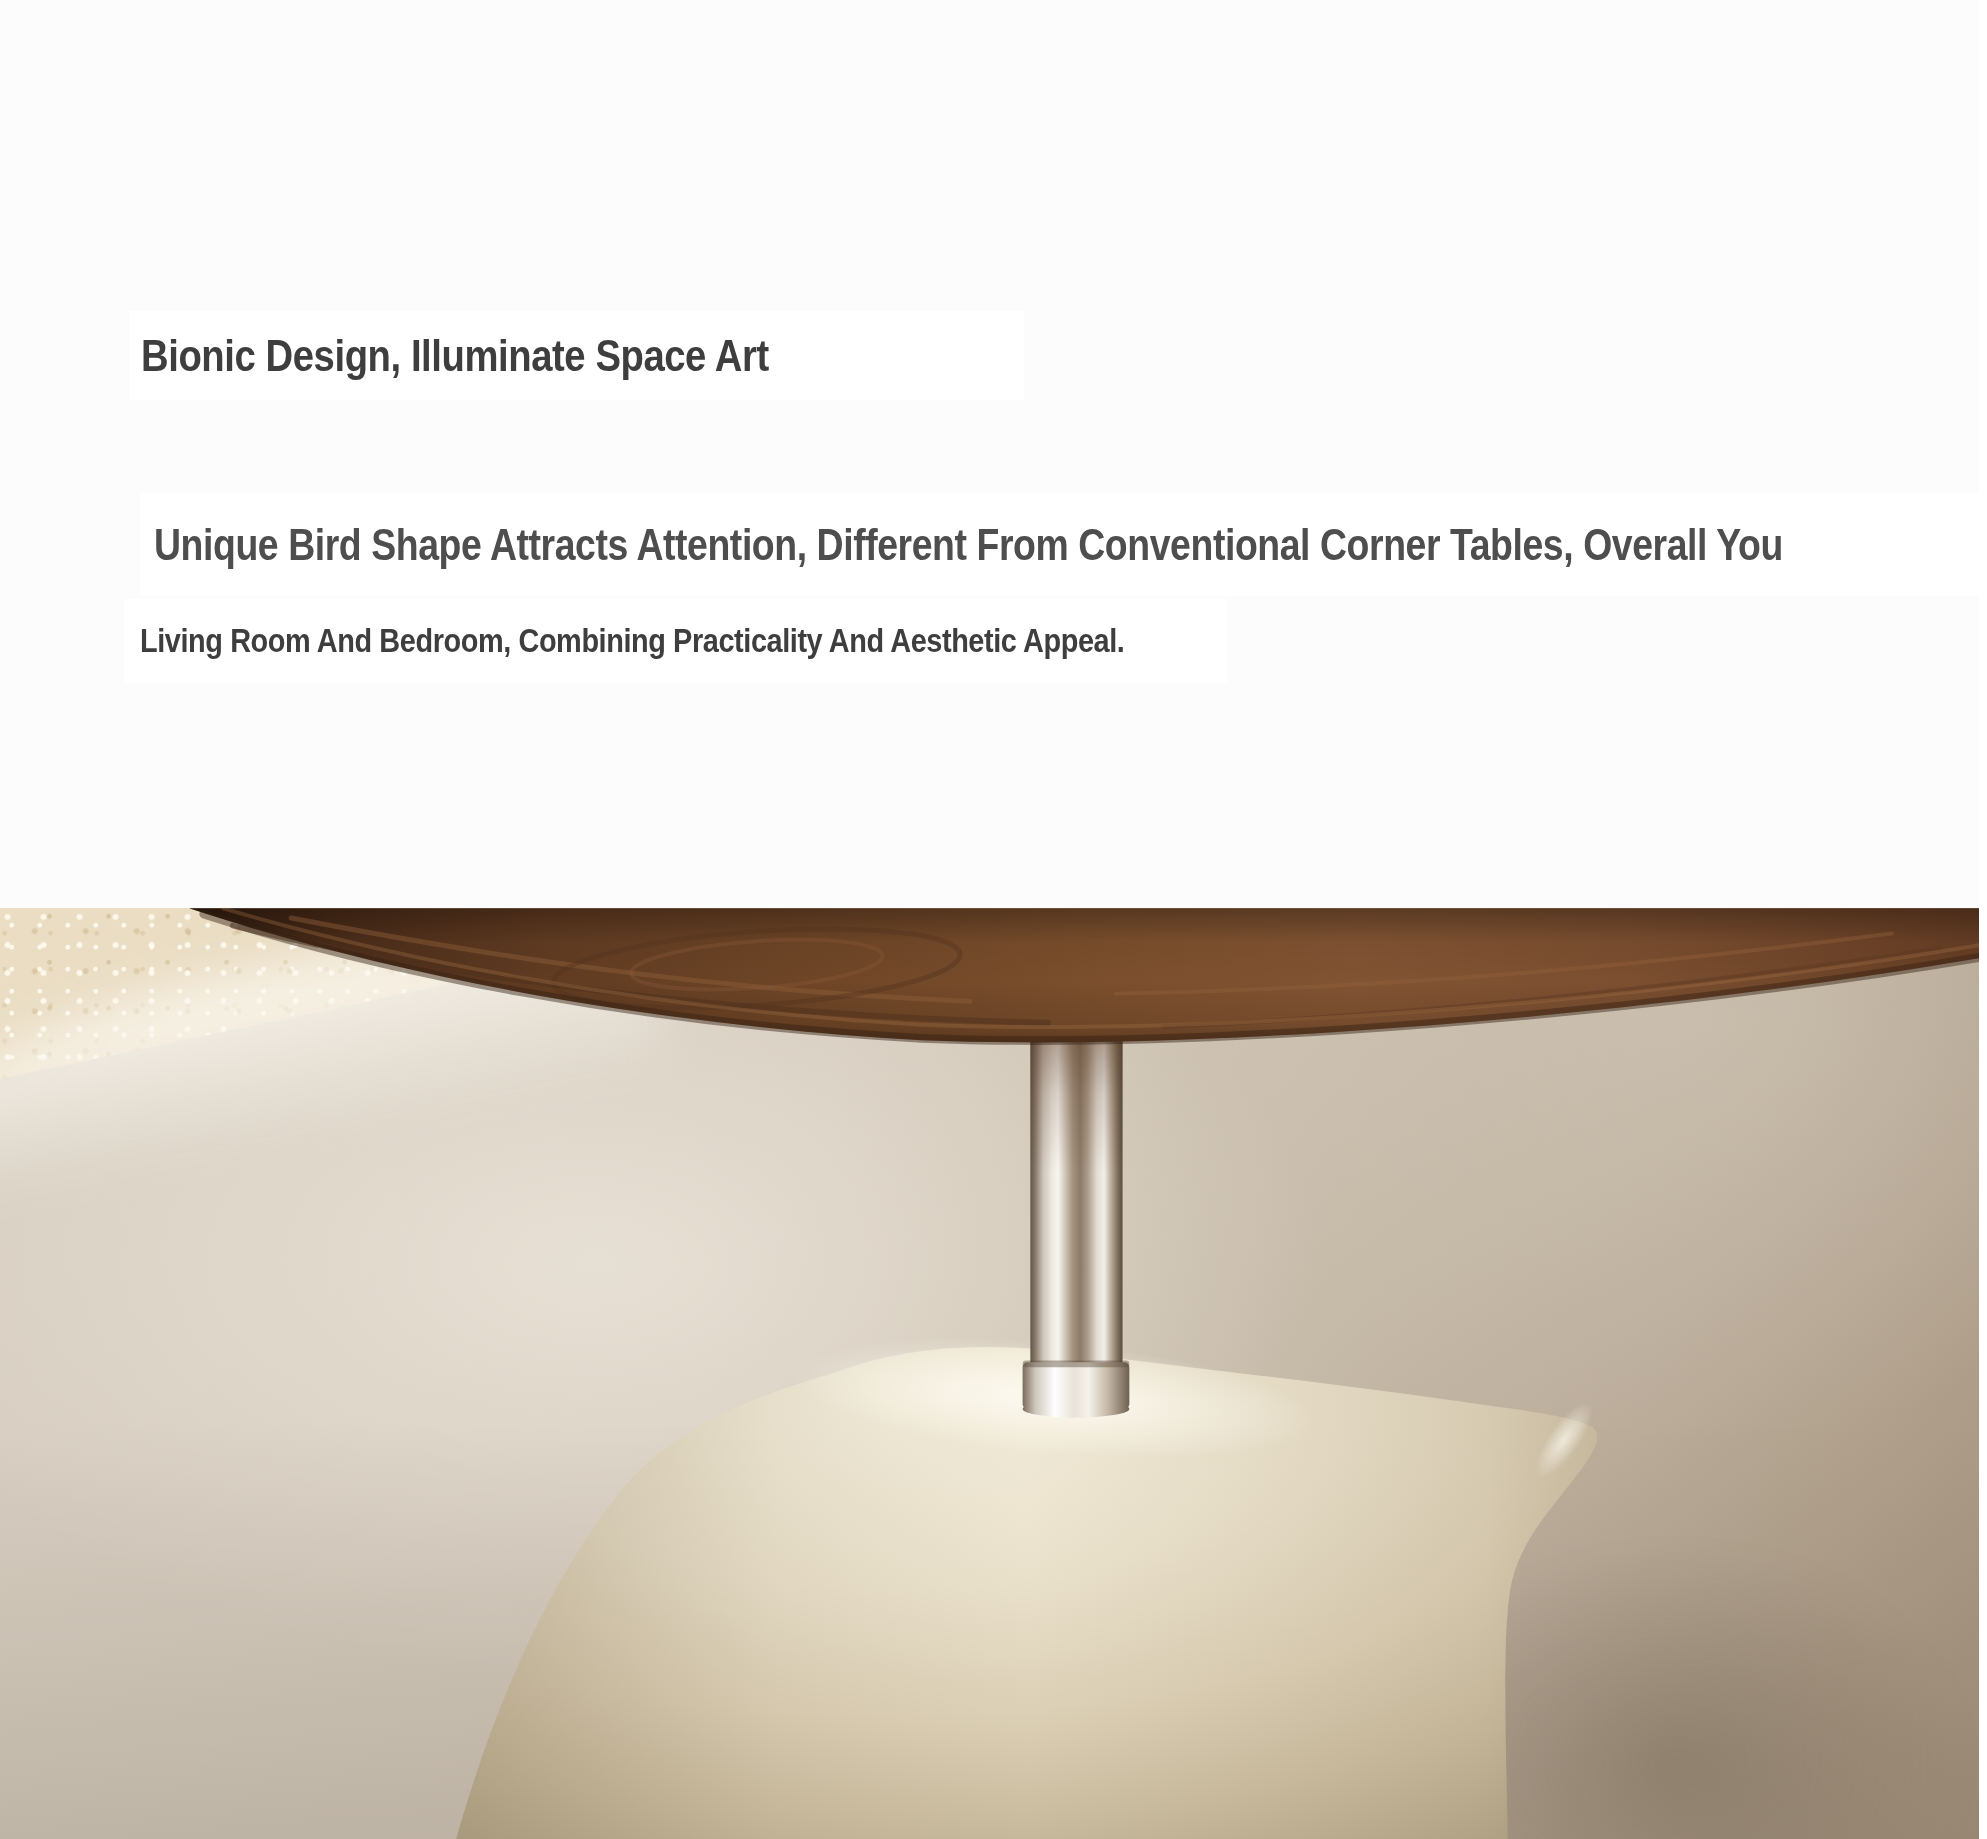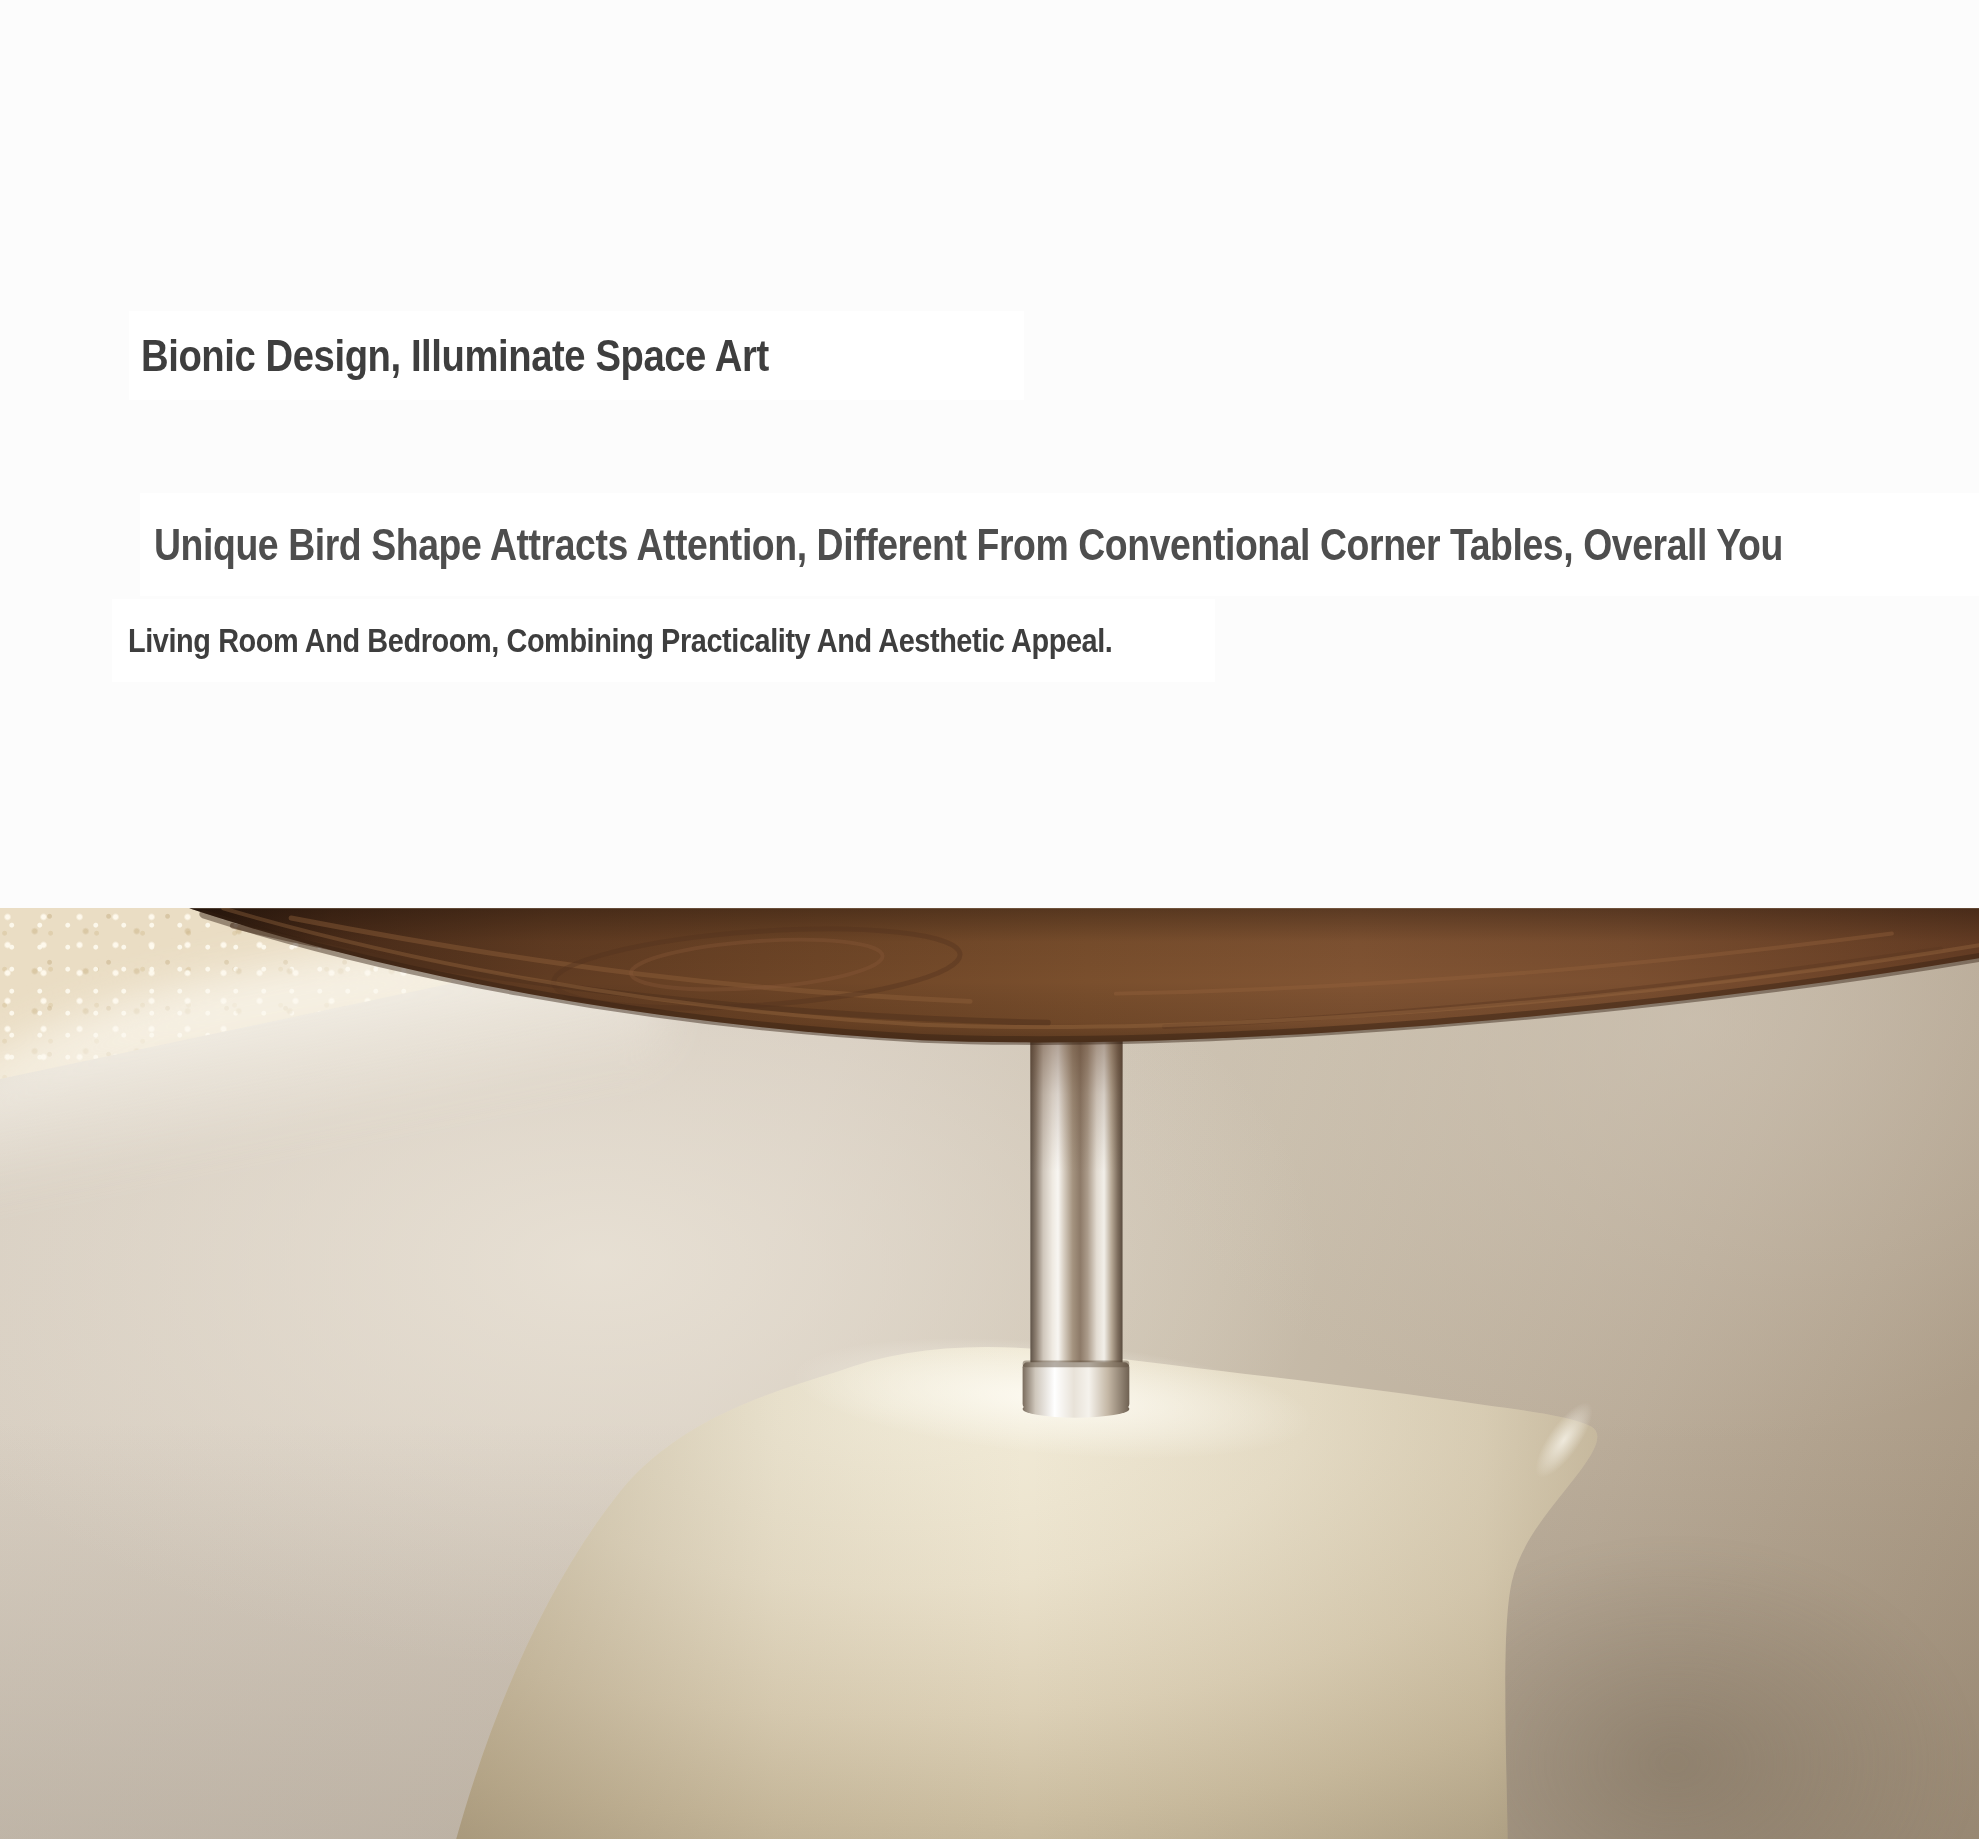--- a/index.html
+++ b/index.html
@@ -25,21 +25,21 @@
     transform: scaleX(0.85);
     transform-origin: 0 50%;
     white-space: nowrap;
     font-weight: 700;
     letter-spacing: -0.5px;
   }
   #box-h1 { left: 129px; top: 311px; width: 883px;  height: 89px;  padding-left: 11.6px; }
   #box-h1 .txt { font-size: 45px; color: var(--heading1-color, #3e3e3e); }
   #box-h2 { left: 140px; top: 493px; width: 1848px; height: 103px; padding-left: 13.6px; }
   #box-h2 .txt { font-size: 44px; color: var(--heading2-color, #4e4e4e); }
-  #box-h3 { left: 112px; top: 599px; width: 1087px; height: 83px;  padding-left: 15.5px; }
+  #box-h3 { left: 124px; top: 599px; width: 1087px; height: 83px;  padding-left: 15.5px; }
   #box-h3 .txt { font-size: 34px; color: var(--heading3-color, #3e3e3e); }
 
   
   .photo {
     position: absolute;
     left: 0; top: 908px;
     width: 1987px; height: 932px;
     overflow: hidden;
     background:
       radial-gradient(1067px 602px at 30% 38%, rgba(234,227,215,0.85), rgba(234,227,215,0) 68%),

